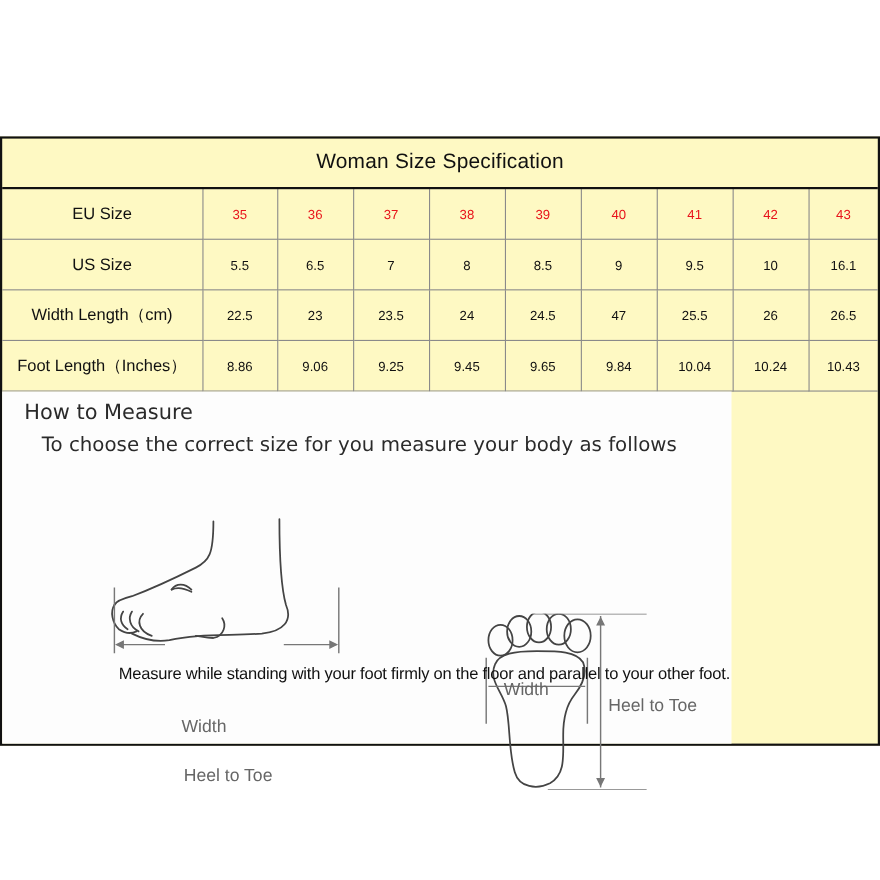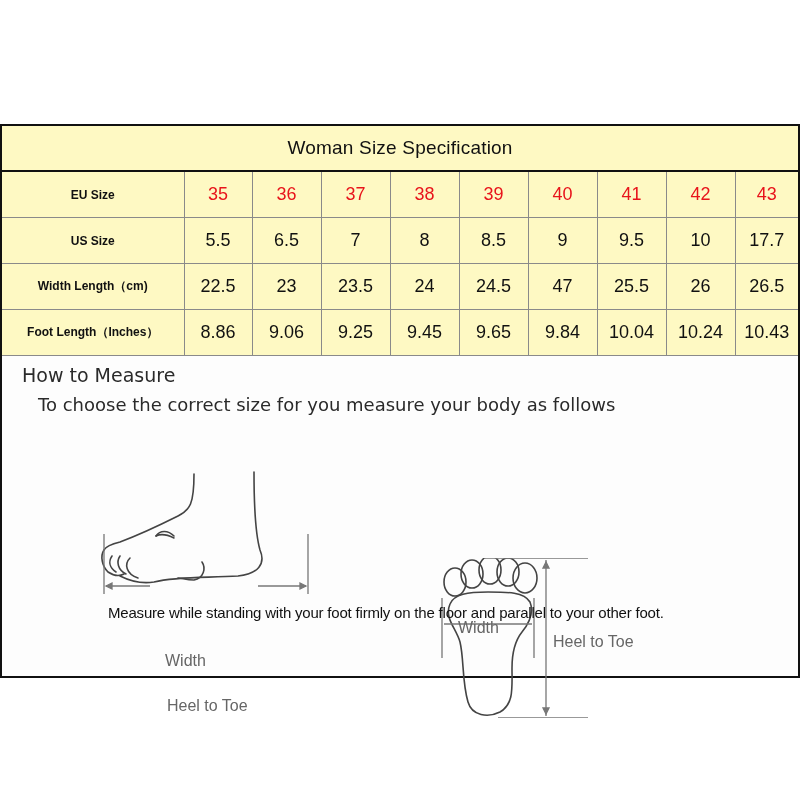--- a/index.html
+++ b/index.html
@@ -1,24 +1,24 @@
 <!DOCTYPE html>
 <html><head>
   <meta charset="utf-8">
   <style>
     html, body { margin: 0; padding: 0; background: #ffffff; }
     body { width: 800px; height: 800px; position: relative; overflow: hidden; font-family: "Liberation Sans", sans-serif; color: #111; }
     .frame { position: absolute; left: 0; top: 124px; width: 796px; height: 550px; border: 2px solid #111; border-left-width: 2px; background: #fef9c3; }
     .size-table { position: absolute; left: 0; top: 0; width: 796px; border-collapse: collapse; table-layout: fixed; }
-    .size-table td { border: 1px solid #8a8a8a; text-align: center; vertical-align: middle; padding: 0; font-size: 18px; height: 45px; }
+    .size-table td { border: 1px solid #8a8a8a; text-align: center; vertical-align: middle; padding: 0; font-size: 12px; height: 45px; }
     .size-table .title-cell { height: 44px; font-size: 19px; font-weight: normal; border: none; border-bottom: 2px solid #111; letter-spacing: 0.2px; }
-    .size-table td.row-label { font-weight: bold; font-size: 12px; border-left: none; margin-top: 19px; }
+    .size-table td.row-label { font-weight: normal; font-size: 15px; border-left: none; margin-top: 19px; }
     .size-table td:last-child { border-right: none; }
     .size-table td.eu { color: #e8141b; }
-    .measure { position: absolute; left: 0; top: 230px; width: 796px; height: 320px; background: #fdfdfd; }
+    .measure { position: absolute; left: 0; top: 230px; width: 663px; height: 320px; background: #fdfdfd; }
     .measure-title { position: absolute; left: 20px; top: 8px; font-size: 19px; color: #2a2a2a; font-family: "DejaVu Sans", sans-serif; font-weight: normal; }
     .measure-sub { position: absolute; left: 36px; top: 38px; font-size: 18px; color: #2a2a2a; font-family: "DejaVu Sans", sans-serif; }
     .note { position: absolute; left: 106px; top: 248px; font-size: 15px; color: #111; letter-spacing: -0.2px; text-align: center; }
     .diagram { position: absolute; }
     .diagram svg { display: block; }
     .dlabel { position: absolute; font-size: 16px; color: #666; font-family: "Liberation Sans", sans-serif; }
   </style>
 </head>
 <body>
 
@@ -55,21 +55,21 @@
     <tr>
       <td class="row-label">US Size</td>
       <td>5.5</td>
       <td>6.5</td>
       <td>7</td>
       <td>8</td>
       <td>8.5</td>
       <td>9</td>
       <td>9.5</td>
       <td>10</td>
-      <td>17.7</td>
+      <td>16.1</td>
     </tr>
     <tr>
       <td class="row-label">Width Length（cm)</td>
       <td>22.5</td>
       <td>23</td>
       <td>23.5</td>
       <td>24</td>
       <td>24.5</td>
       <td>47</td>
       <td>25.5</td>

